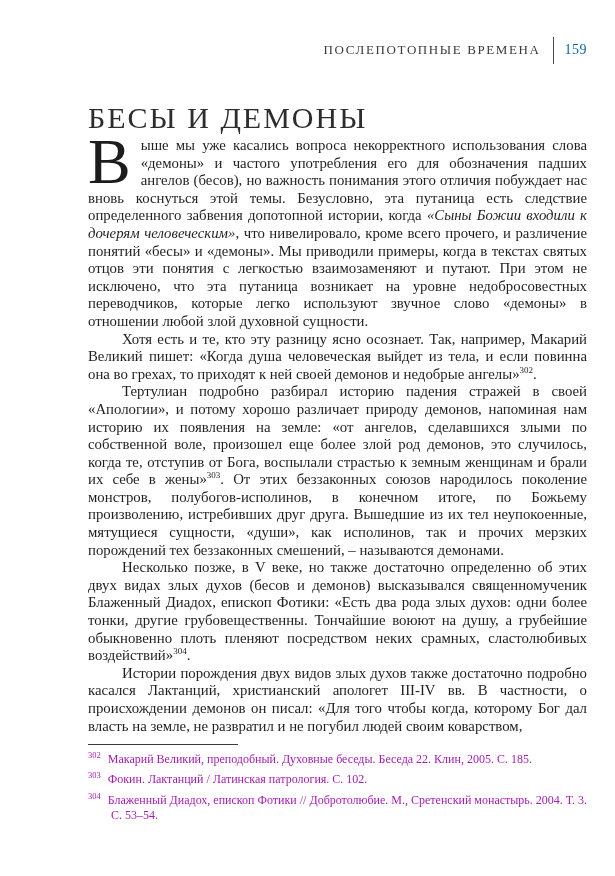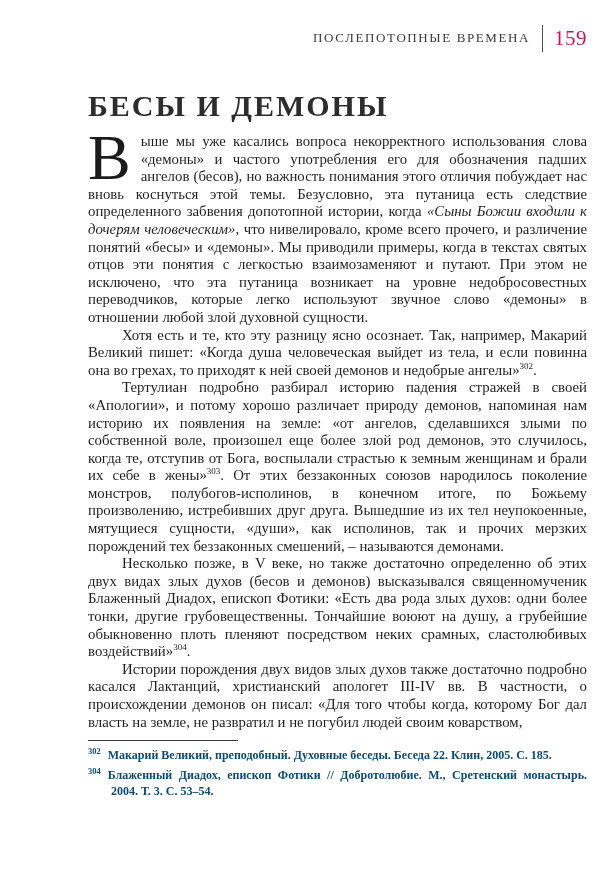--- a/index.html
+++ b/index.html
@@ -13,49 +13,49 @@
   }
   .content {
     margin-left: 88px;
     margin-right: 28px; 
   }
   
   .running-header {
     display: flex;
     justify-content: flex-end;
     align-items: center;
-    margin-top: 24px;
+    margin-top: 36px;
     height: 28px;
   }
   .running-title {
     font-size: 13px;
     letter-spacing: 1.6px;
     color: #3a3a3a;
     text-transform: uppercase;
     font-variant: small-caps;
     white-space: nowrap;
     padding-right: 12px;
   }
   .header-divider {
     width: 1px; height: 27px;
     background: #4a4a4a;
     flex: 0 0 auto;
   }
   .page-number {
-    font-size: 21px;
-    color: #be185d;
+    font-size: 14px;
+    color: #0369a1;
     padding-left: 11px;
     letter-spacing: 0.5px;
     text-align: right;
   }
   
   .chapter-title {
-    margin: 37px 0 11px 0;
+    margin: 37px 0 3px 0;
     font-size: 30px;
-    font-weight: bold;
+    font-weight: normal;
     letter-spacing: 2px;
     color: #2d2d2d;
     line-height: 1.1;
   }
   
   .body-text p.para {
     margin: 0;
     font-size: 14.8px;
     line-height: 17.6px;
     text-align: justify;
@@ -86,22 +86,21 @@
     margin: 9px 0 7px 0;
   }
   .footnotes { }
   .footnote {
     font-size: 12px;
     line-height: 15.2px;
     text-align: justify;
     padding-left: 23px;
     text-indent: -23px;
     margin-bottom: 5px;
-    color: #0c4a6e;
-    font-weight: bold;
+    color: #a21caf;
   }
   .footnote sup.fn-marker {
     font-size: 8.5px;
     vertical-align: super;
     line-height: 0;
     padding-right: 7px;
   }
 </style>
 </head>
 <body>
@@ -121,16 +120,17 @@
       <p class="para indent"><span>Хотя есть и те, кто эту разницу ясно осознает. Так, например, Макарий Великий пишет: «Когда душа человеческая выйдет из тела, и если повинна она во грехах, то приходят к ней своей демонов и недобрые ангелы»</span><sup class="fnref">302</sup><span>.</span></p>
       <p class="para indent"><span>Тертулиан подробно разбирал историю падения стражей в своей «Апологии», и потому хорошо различает природу демонов, напоминая нам историю их появления на земле: «от ангелов, сделавшихся злыми по собственной воле, произошел еще более злой род демонов, это случилось, когда те, отступив от Бога, воспылали страстью к земным женщинам и брали их себе в жены»</span><sup class="fnref">303</sup><span>. От этих беззаконных союзов народилось поколение монстров, полубогов-исполинов, в конечном итоге, по Божьему произволению, истребивших друг друга. Вышедшие из их тел неупокоенные, мятущиеся сущности, «души», как исполинов, так и прочих мерзких порождений тех беззаконных смешений, – называются демонами.</span></p>
       <p class="para indent"><span>Несколько позже, в V веке, но также достаточно определенно об этих двух видах злых духов (бесов и демонов) высказывался священномученик Блаженный Диадох, епископ Фотики: «Есть два рода злых духов: одни более тонки, другие грубовещественны. Тончайшие воюют на душу, а грубейшие обыкновенно плоть пленяют посредством неких срамных, сластолюбивых воздействий»</span><sup class="fnref">304</sup><span>.</span></p>
       <p class="para indent"><span>Истории порождения двух видов злых духов также достаточно подробно касался Лактанций, христианский апологет III-IV вв. В частности, о происхождении демонов он писал: «Для того чтобы когда, которому Бог дал власть на земле, не развратил и не погубил людей своим коварством,</span></p>
     </div>
 
   <hr class="footnote-rule">
 
   <div class="footnotes">
       <div class="footnote"><sup class="fn-marker">302</sup><span>Макарий Великий, преподобный. Духовные беседы. Беседа 22. Клин, 2005. С. 185.</span></div>
+      <div class="footnote"><sup class="fn-marker">303</sup><span>Фокин. Лактанций / Латинская патрология. С. 102.</span></div>
       <div class="footnote"><sup class="fn-marker">304</sup><span>Блаженный Диадох, епископ Фотики // Добротолюбие. М., Сретенский монастырь. 2004. Т. 3. С. 53–54.</span></div>
     </div>
 
 </div>
 
 </body></html>

